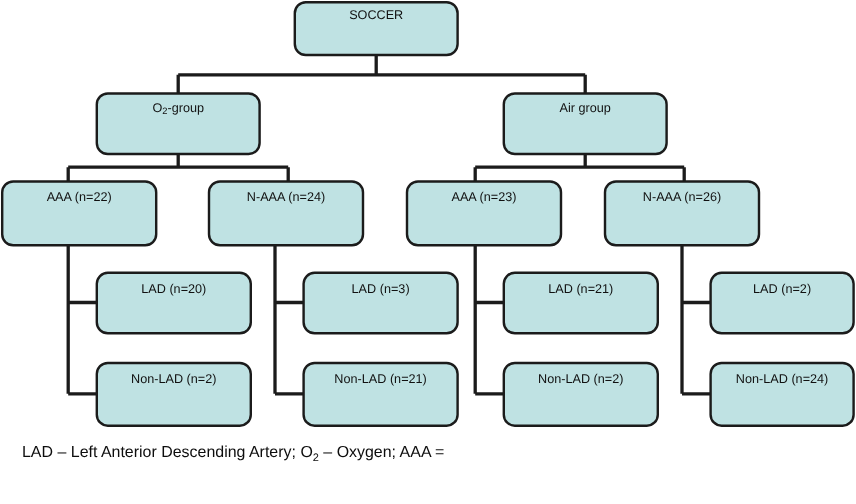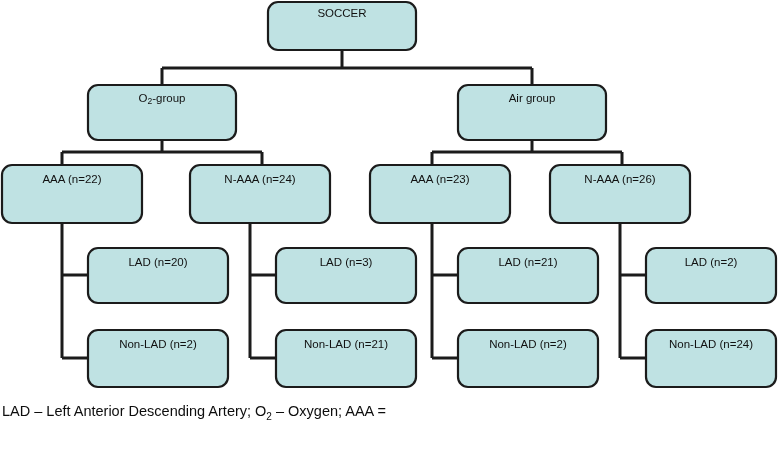--- a/index.html
+++ b/index.html
@@ -52,21 +52,21 @@
     left: 0;
     top: 396px;
     width: 778px;
   }
   .caption-line {
     font-family: "Liberation Sans", sans-serif;
     font-size: 14.5px;
     color: #0d0d0d;
     line-height: 30px;
     white-space: nowrap;
-    padding-left: 2px;
+    padding-left: 20px;
   }
   .caption-line sub {
     font-size: 10px;
     line-height: 0;
   }
 </style>
 </head>
 <body>
 
 <div id="flow-root">

